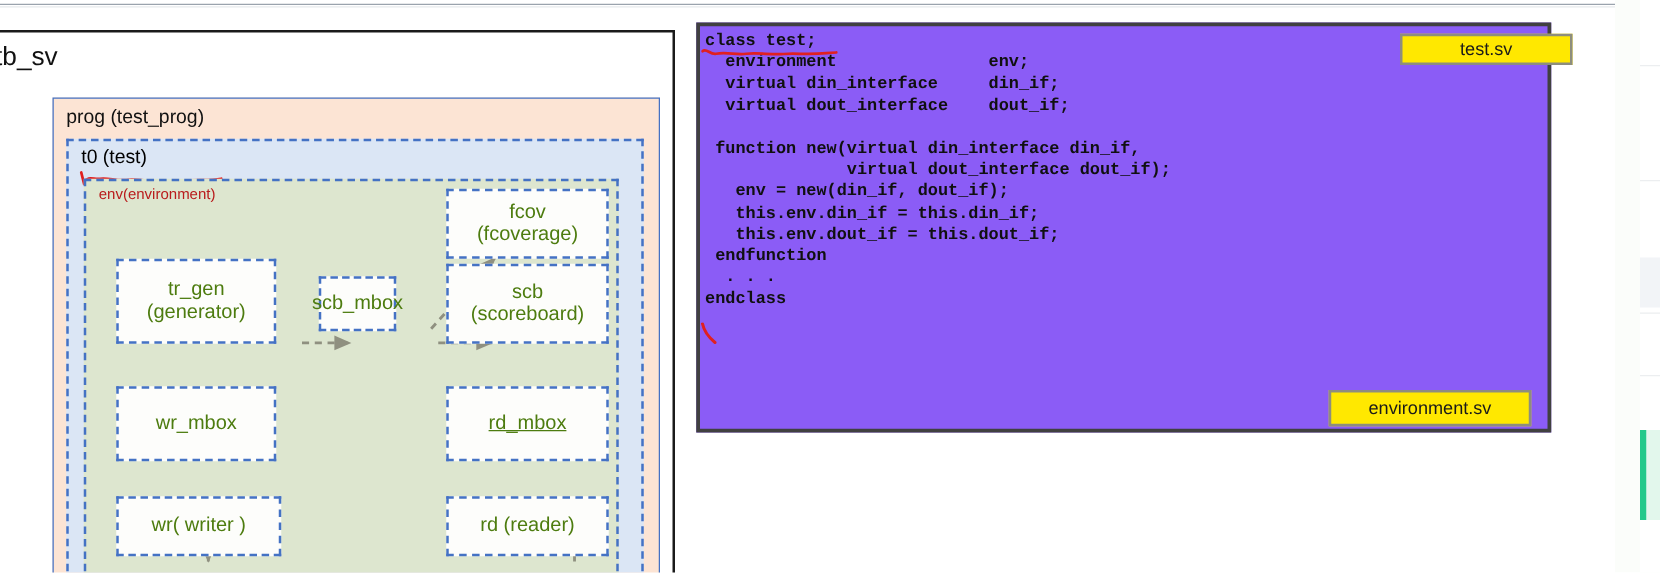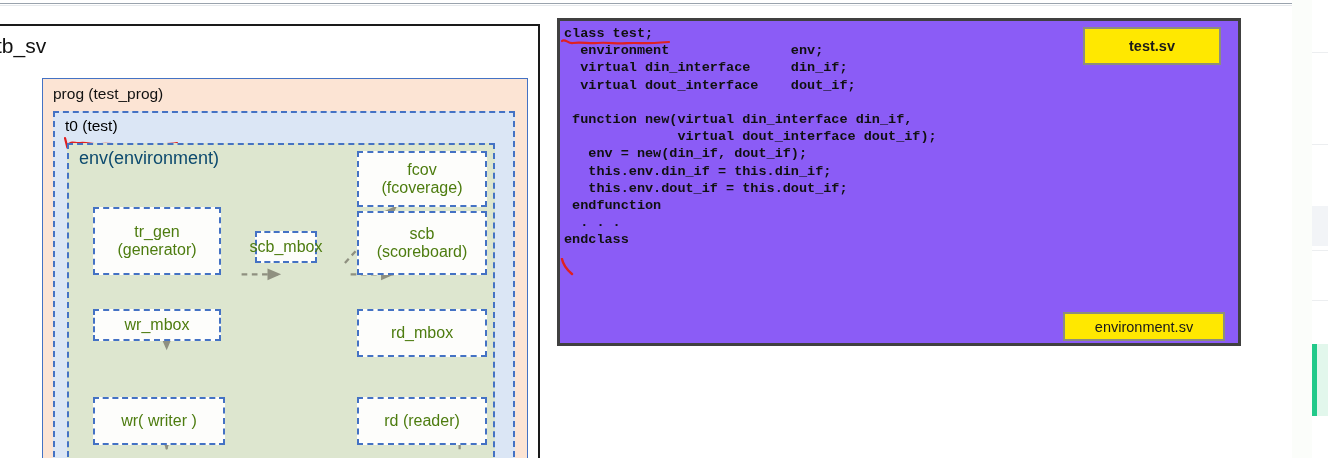--- a/index.html
+++ b/index.html
@@ -88,21 +88,21 @@
   .box-env {
     position: absolute;
     left: 12px; top: 30px;
     width: 428px; height: 324px;
     background: #dde6cf;
     border: 2px dashed #4472c4;
     box-sizing: border-box;
   }
   .box-env > .lbl {
     position: absolute; left: 10px; top: 3px;
-    font-size: 18px; color: #0c4a6e; white-space: nowrap;
+    font-size: 12px; color: #b91c1c; white-space: nowrap;
   }
 
   
   .node {
     position: absolute;
     background: #fdfdfb;
     border: 2px dashed #4472c4;
     box-sizing: border-box;
     display: flex;
     flex-direction: column;
@@ -151,21 +151,21 @@
     background: #ffe800;
     border: 2px solid #8d8d7e;
     box-sizing: border-box;
     display: flex;
     align-items: center;
     justify-content: center;
     font-size: 14.5px;
     color: #1a1a1a;
     white-space: nowrap;
   }
-  .badge-test { left: 1083px; top: 27px; width: 138px; height: 38px; font-weight: bold; }
+  .badge-test { left: 1120px; top: 27px; width: 138px; height: 25px; }
   .badge-env  { left: 1063px; top: 312px; width: 162px; height: 29px; }
 
   
   .squiggle-class {
     position: absolute; left: 561px; top: 37px;
     width: 110px; height: 12px; pointer-events: none;
   }
   .squiggle-endclass {
     position: absolute; left: 560px; top: 258px;
     width: 22px; height: 18px; pointer-events: none;
@@ -256,39 +256,39 @@
           <line x1="344" y1="252" x2="344" y2="212" stroke="#8f9080" stroke-width="2" stroke-dasharray="5,4" marker-end="url(#ah)"></line>
 
           <line x1="344" y1="322" x2="344" y2="300" stroke="#8f9080" stroke-width="2" stroke-dasharray="5,4" marker-end="url(#ah)"></line>
         </svg>
 
         <div class="node" style="left:24px;  top:62px;  width:128px; height:68px;">
           <span>tr_gen</span>
           <span class="l2">(generator)</span>
         </div>
 
-        <div class="node" style="left:186px; top:76px;  width:62px;  height:32px;margin-top:10px;">
+        <div class="node" style="left:186px; top:76px;  width:62px;  height:44px;">
           <span>scb_mbox</span>
         </div>
 
         <div class="node" style="left:288px; top:6px;   width:130px; height:56px;">
           <span>fcov</span>
           <span class="l2">(fcoverage)</span>
         </div>
 
         <div class="node" style="left:288px; top:66px;  width:130px; height:64px;">
           <span>scb</span>
           <span class="l2">(scoreboard)</span>
         </div>
 
-        <div class="node" style="left:24px;  top:164px; width:128px; height:32px;">
+        <div class="node" style="left:24px;  top:164px; width:128px; height:60px;">
           <span>wr_mbox</span>
         </div>
 
-        <div class="node" style="left:288px; top:164px; width:130px; height:48px;">
+        <div class="node" style="left:288px; top:164px; width:130px; height:60px;text-decoration:underline;">
           <span>rd_mbox</span>
         </div>
 
         <div class="node" style="left:24px;  top:252px; width:132px; height:48px;">
           <span>wr( writer )</span>
         </div>
 
         <div class="node" style="left:288px; top:252px; width:130px; height:48px;">
           <span>rd (reader)</span>
         </div>

